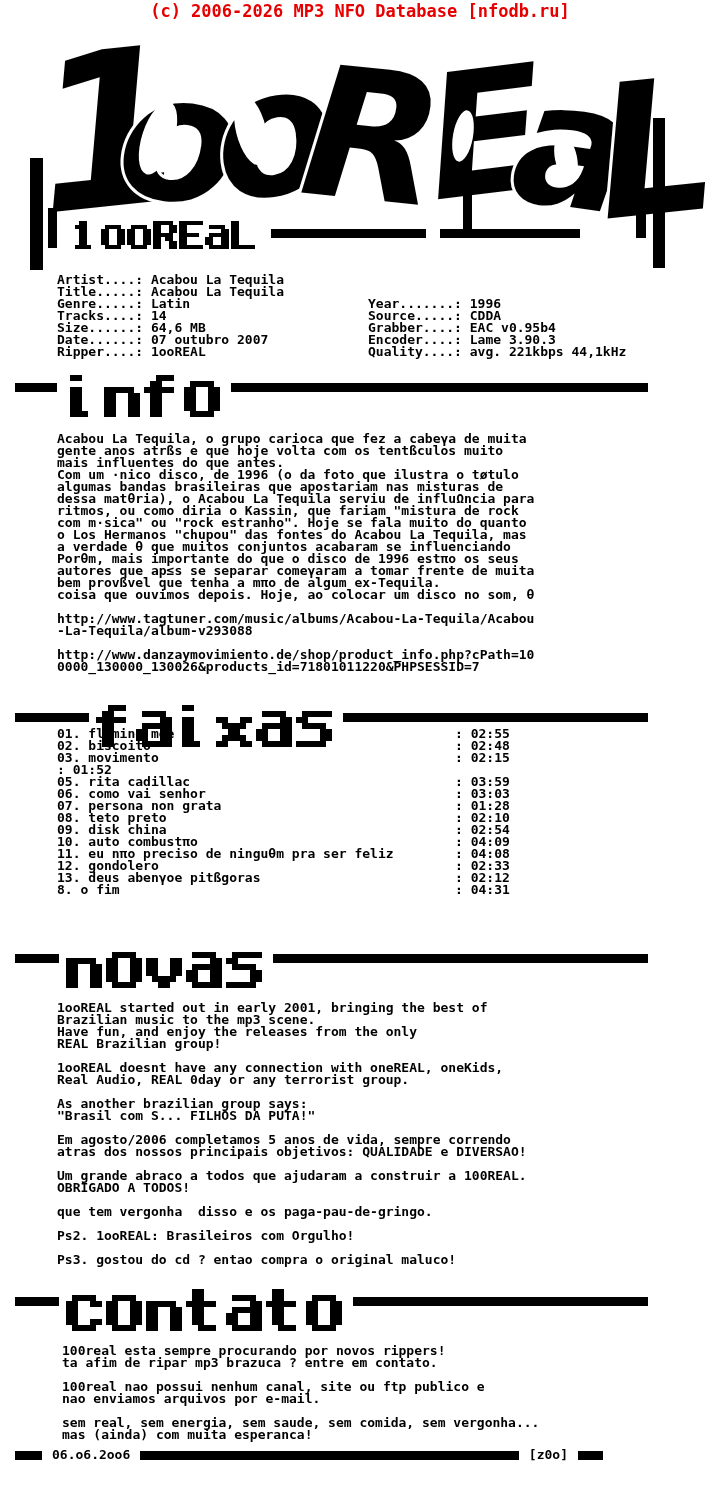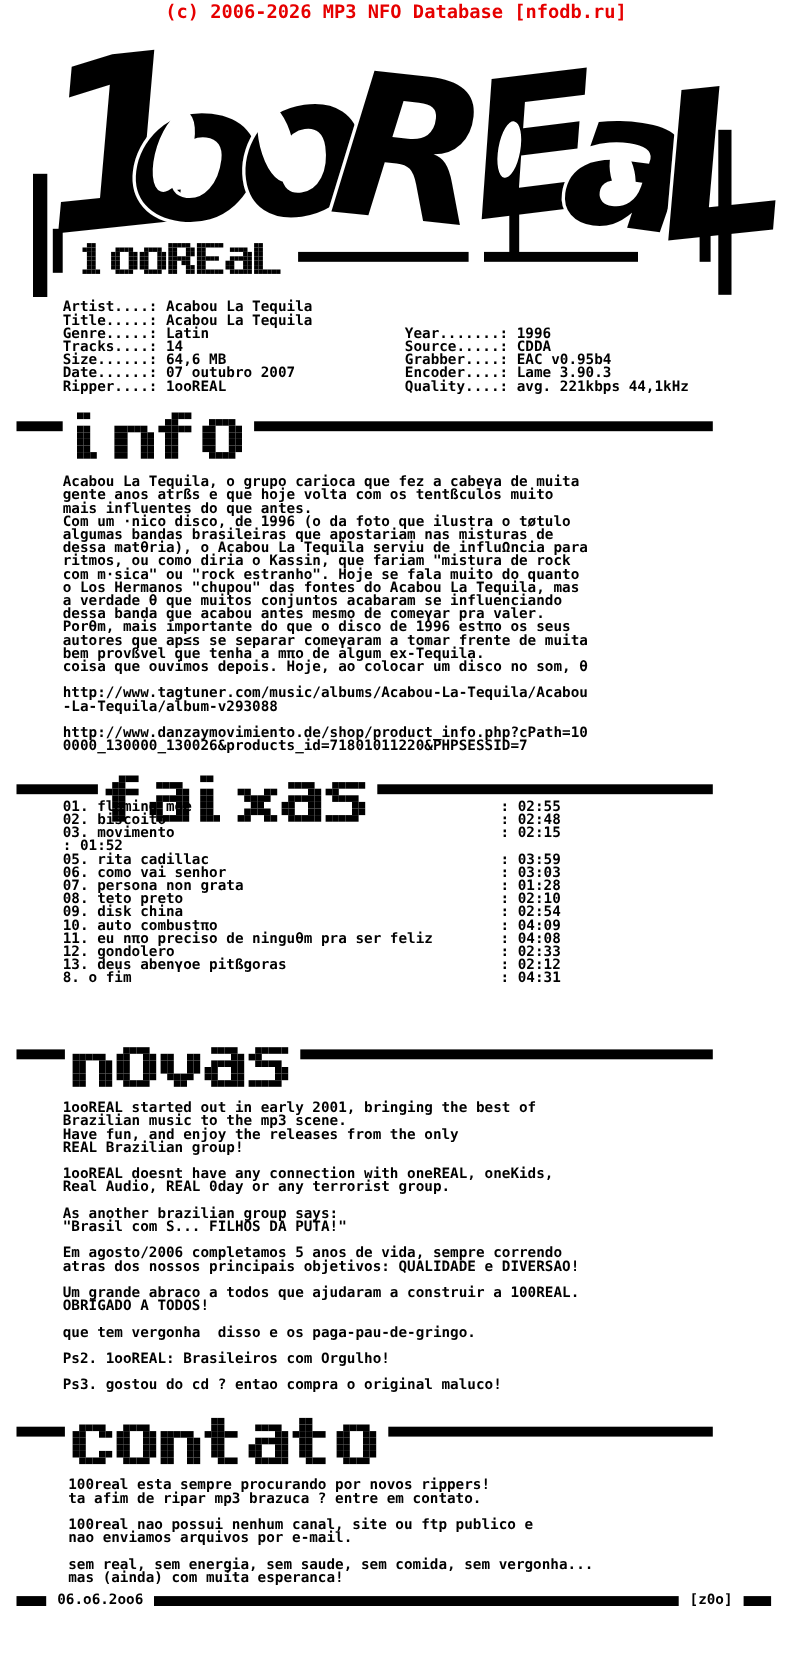--- a/index.html
+++ b/index.html
@@ -34,21 +34,21 @@
   .hdr .wordwrap{margin:0 7px;}
   
   .txt{font-size:13px;font-weight:bold;line-height:12px;}
   .line{white-space:pre;min-height:12px;}
   
   .tracks{font-size:13px;font-weight:bold;line-height:12px;left:57px;width:620px;}
   .track{display:flex;}
   .t-left{width:398px;white-space:pre;flex:none;}
   .t-time{white-space:pre;}
   
-  .footer{top:1448px;left:15px;width:686px;display:flex;align-items:flex-start;
+  .footer{top:1448px;left:15px;width:588px;display:flex;align-items:flex-start;
     font-size:13px;font-weight:bold;line-height:14px;}
   .footer .bar{height:9px;background:#000;margin-top:3px;}
   .footer .txt-piece{margin:0 10px;}
 </style>
 </head>
 <body>
 
 <div class="abs copyright" style="color:#e60000;">(c) 2006-2026 MP3 NFO Database [nfodb.ru]</div>
 
 <svg class="abs logo-svg" width="700" height="252" viewBox="0 0 700 252">
@@ -360,21 +360,20 @@
     <div class="line">Acabou La Tequila, o grupo carioca que fez a cabeγa de muita</div>
     <div class="line">gente anos atrßs e que hoje volta com os tentßculos muito</div>
     <div class="line">mais influentes do que antes.</div>
     <div class="line">Com um ·nico disco, de 1996 (o da foto que ilustra o tøtulo</div>
     <div class="line">algumas bandas brasileiras que apostariam nas misturas de</div>
     <div class="line">dessa matθria), o Acabou La Tequila serviu de influΩncia para</div>
     <div class="line">ritmos, ou como diria o Kassin, que fariam "mistura de rock</div>
     <div class="line">com m·sica" ou "rock estranho". Hoje se fala muito do quanto</div>
     <div class="line">o Los Hermanos "chupou" das fontes do Acabou La Tequila, mas</div>
     <div class="line">a verdade θ que muitos conjuntos acabaram se influenciando</div>
-    <div class="line">dessa banda que acabou antes mesmo de comeγar pra valer.</div>
     <div class="line">Porθm, mais importante do que o disco de 1996 estπo os seus</div>
     <div class="line">autores que ap≤s se separar comeγaram a tomar frente de muita</div>
     <div class="line">bem provßvel que tenha a mπo de algum ex-Tequila.</div>
     <div class="line">coisa que ouvimos depois. Hoje, ao colocar um disco no som, θ</div>
     <div class="line"></div>
     <div class="line">http://www.tagtuner.com/music/albums/Acabou-La-Tequila/Acabou</div>
     <div class="line">-La-Tequila/album-v293088</div>
     <div class="line"></div>
     <div class="line">http://www.danzaymovimiento.de/shop/product_info.php?cPath=10</div>
     <div class="line">0000_130000_130026&amp;products_id=71801011220&amp;PHPSESSID=7</div>

